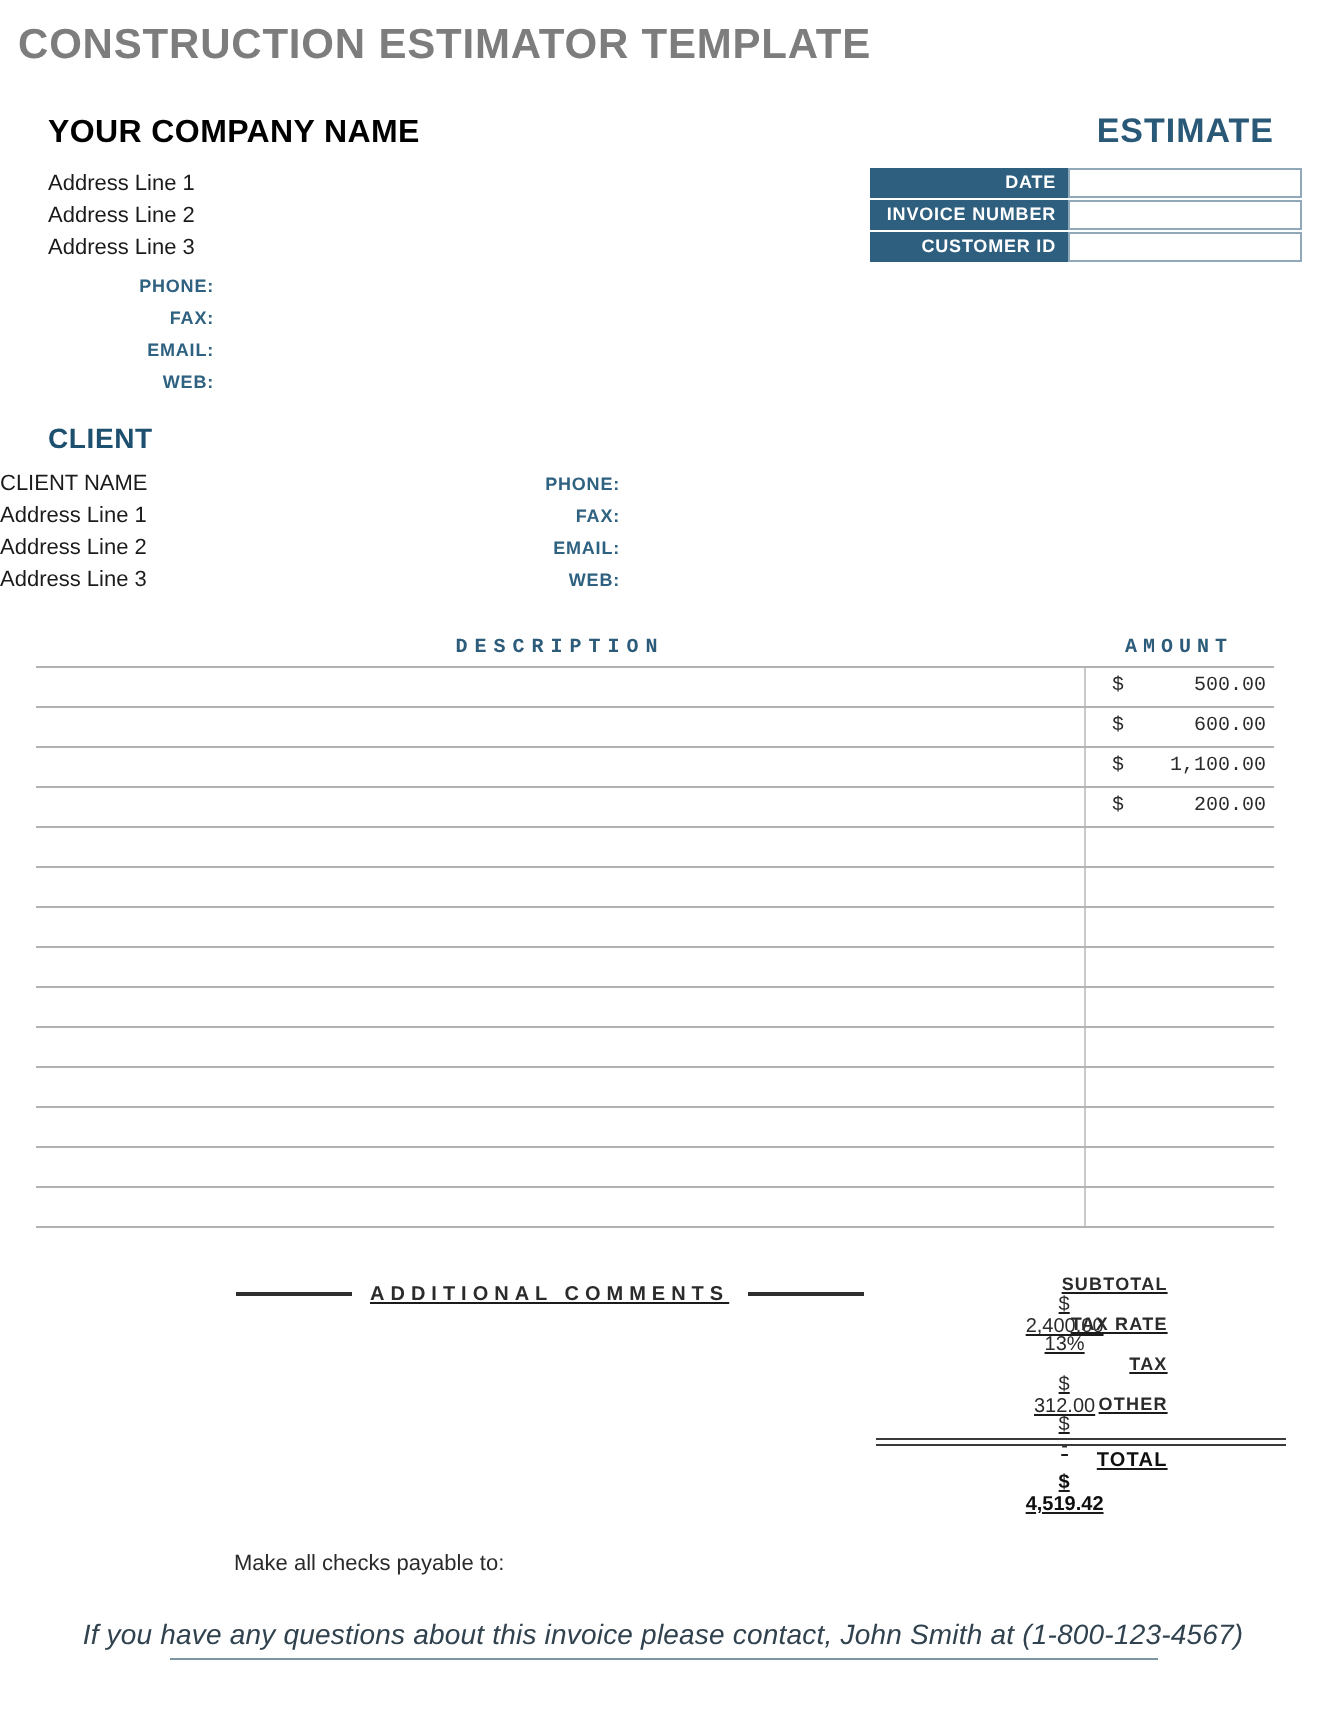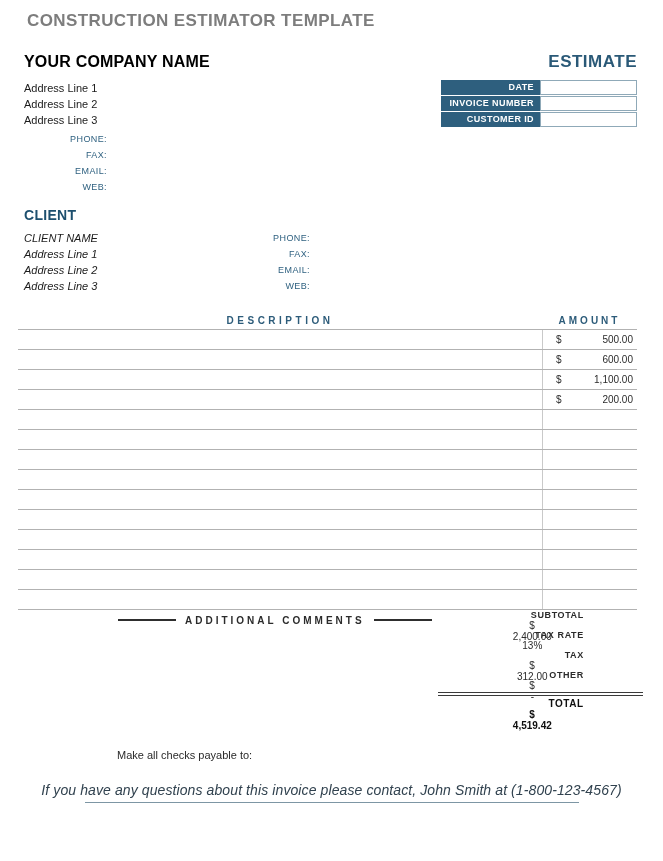--- a/index.html
+++ b/index.html
@@ -2,59 +2,59 @@
 <html><head>
 <meta charset="utf-8">
 <style>
   html,body{margin:0;padding:0;background:#fff;}
   body{
     width:663px;height:861px;overflow:hidden;position:relative;
     font-family:"Liberation Sans","DejaVu Sans",sans-serif;
     color:#1b1b1b;-webkit-font-smoothing:antialiased;
   }
   .doc-title{
-    margin:11px 0 0 27px;font-size:17px;font-weight:bold;color:#7d7d7d;letter-spacing:.4px;
+    margin:11px 0 0 9px;font-size:21px;font-weight:bold;color:#7d7d7d;letter-spacing:.4px;
   }
   .company-row{
     display:flex;justify-content:space-between;align-items:baseline;
     margin:21px 26px 0 24px;
   }
   .company-name{font-size:16px;font-weight:bold;color:#000000;letter-spacing:.2px;}
   .estimate-label{font-size:17px;font-weight:bold;color:#2a5977;letter-spacing:.5px;}
 
   .info-band{position:relative;margin-top:8px;height:114px;}
   .addr{margin-left:24px;font-size:11px;line-height:16px;color:#1b1b1b;}
   .contact-block{width:107px;text-align:right;margin-top:3px;}
-  .contact-label{font-size:9px;font-weight:normal;color:#2f6180;line-height:16px;letter-spacing:.4px;}
-
-  .meta-table{position:absolute;top:0;right:26px;width:196px;}
+  .contact-label{font-size:9px;font-weight:bold;color:#2f6180;line-height:16px;letter-spacing:.4px;}
+
+  .meta-table{position:absolute;top:0;right:12px;width:216px;}
   .meta-row{display:flex;height:15px;margin-bottom:1px;}
   .meta-label-cell{
     width:99px;background:#2e5f7e;color:#fff;font-size:9px;font-weight:bold;
     text-align:right;padding-right:6px;line-height:15px;letter-spacing:.4px;box-sizing:border-box;
   }
   .meta-value-cell{flex:1;background:#fff;border:1px solid #8fa9b8;box-sizing:border-box;}
 
   .client-heading{margin:13px 16px 0 24px;font-size:14px;font-weight:bold;color:#1d4f6e;letter-spacing:.3px;}
   .client-band{position:relative;margin-top:7px;height:64px;}
-  .client-left{margin-left:24px;font-size:11px;line-height:16px;color:#1b1b1b;font-style:italic;}
+  .client-left{font-size:11px;line-height:16px;color:#1b1b1b;}
   .client-contacts{position:absolute;top:0;left:0;width:310px;text-align:right;}
 
-  .items-table{margin:17px 26px 0 18px;}
+  .items-table{margin:17px 26px 0 18px;font-family:Liberation Mono, monospace;}
   .items-header{display:flex;height:18px;align-items:center;}
   .desc-header{width:524px;text-align:center;font-size:10px;font-weight:bold;color:#2d5c7a;letter-spacing:3.5px;}
   .amount-header{flex:1;text-align:center;font-size:10px;font-weight:bold;color:#2d5c7a;letter-spacing:3px;}
   .items-rows{border-top:1px solid #b2b2b2;}
   .item-row{display:flex;height:19px;border-bottom:1px solid #b2b2b2;}
   .desc-cell{width:524px;}
   .amount-cell{flex:1;border-left:1px solid #c9c9c9;display:flex;align-items:center;font-size:10px;color:#2b2b2b;}
   .currency{padding-left:13px;width:22px;}
   .amt-value{flex:1;text-align:right;padding-right:4px;}
 
-  .bottom-band{display:flex;align-items:flex-start;}
+  .bottom-band{display:flex;margin-top:23px;align-items:flex-start;text-decoration:underline;}
   .comments-group{margin-left:118px;display:flex;align-items:center;height:20px;gap:9px;}
   .dash-line{width:58px;border-top:2px solid #2e2e2e;height:0;}
   .comments-label{font-size:10px;font-weight:bold;letter-spacing:3px;color:#2b2b2b;white-space:nowrap;}
   .totals{margin-left:auto;margin-right:30px;width:203px;}
   .totals-row{display:flex;height:20px;align-items:center;flex-direction:column;}
   .t-label{width:103px;text-align:right;font-size:9px;font-weight:bold;letter-spacing:.6px;color:#2b2b2b;}
   .t-cur{width:20px;margin-left:14px;font-size:10px;color:#2b2b2b;}
   .t-val{flex:1;text-align:right;font-size:10px;color:#2b2b2b;}
   .totals-rule{margin:2px -10px 2px 6px;height:2px;border-top:1px solid #3a3a3a;border-bottom:1px solid #3a3a3a;}
   .grand-total .t-label{font-size:10px;color:#0f0f0f;}

